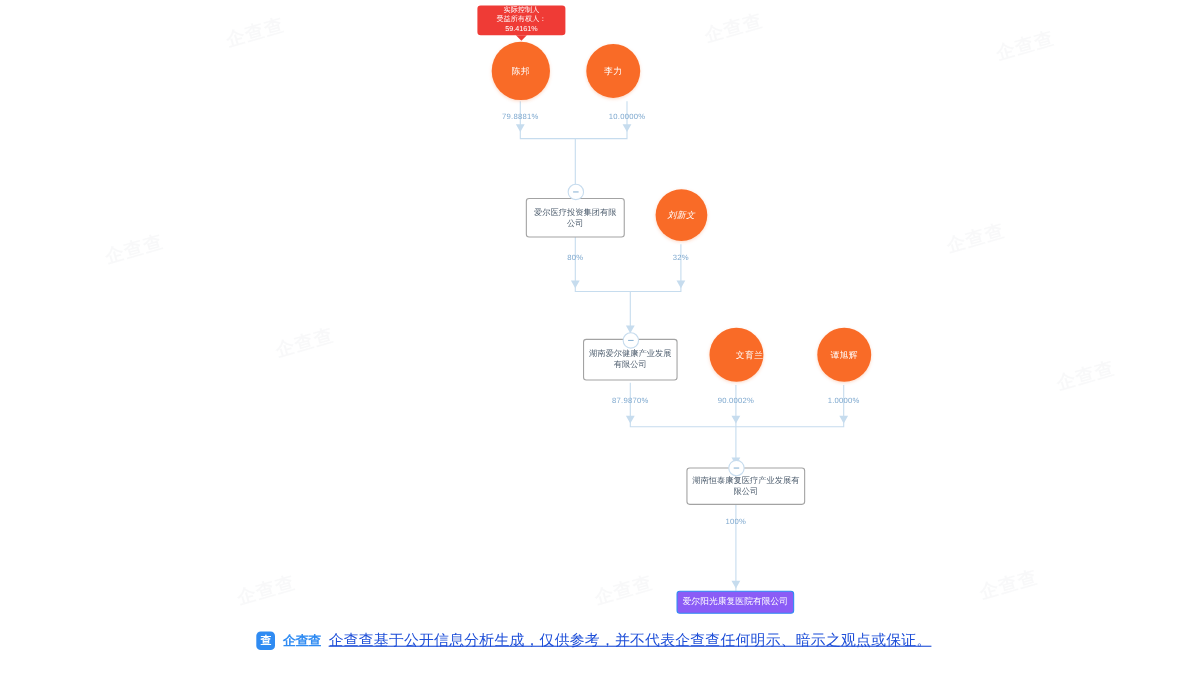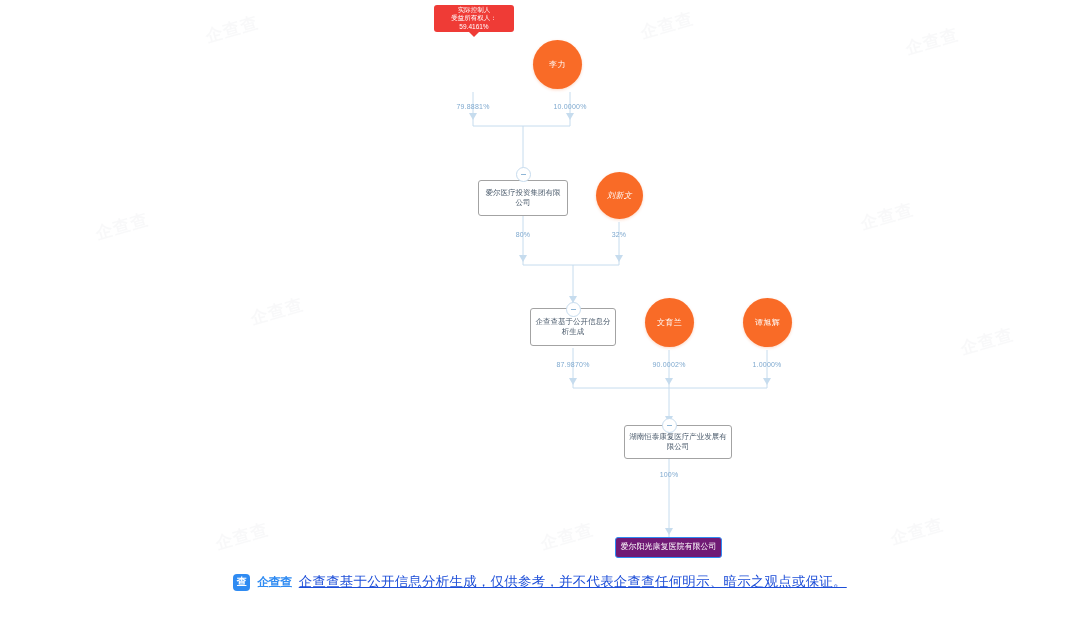--- a/index.html
+++ b/index.html
@@ -74,21 +74,21 @@
     display: flex;
     align-items: center;
     justify-content: center;
     text-align: center;
     line-height: 1.35;
     font-size: 7.5px;
     padding: 3px 4px;
   }
 
   .box-node.target {
-    background: #701a75;
+    background: #8b5cf6;
     border-color: #2f8bf2;
     color: #ffffff;
     font-size: 8px;
     border-radius: 3px;
   }
 
   .flag-node {
     background: #ef3b36;
     color: #ffffff;
     border-radius: 3px;
@@ -227,46 +227,49 @@
       <polygon points="669,535 665,528 673,528"></polygon>
     </g>
   </svg>
 
   <div class="node flag-node" style="left:434px; top:5px; width:80px; height:27px;">
     <span>实际控制人</span>
     <span>受益所有权人：59.4161%</span>
     <span class="flag-tip"></span>
   </div>
 
+  <div class="node circle-node" style="left:447px; top:38px; width:53px; height:53px;">
+    <span>陈邦</span>
+  </div>
 
   <div class="node circle-node" style="left:533px; top:40px; width:49px; height:49px;">
     <span>李力</span>
   </div>
 
   <div class="node circle-node" style="left:596px; top:172px; width:47px; height:47px;font-style:italic;">
     <span>刘新文</span>
   </div>
 
-  <div class="node circle-node" style="left:645px; top:298px; width:49px; height:49px;">
+  <div class="node circle-node" style="left:645px; top:298px; width:49px; height:49px;justify-content:flex-end;">
     <span>文育兰</span>
   </div>
 
   <div class="node circle-node" style="left:743px; top:298px; width:49px; height:49px;">
     <span>谭旭辉</span>
   </div>
 
   <div class="node box-node" style="left:478px; top:180px; width:90px; height:36px;">
     <span>爱尔医疗投资集团有限公司</span>
   </div>
   <div class="toggle" style="left:516px; top:167px;">
     <span class="bar"></span>
   </div>
 
   <div class="node box-node" style="left:530px; top:308px; width:86px; height:38px;">
-    <span>企查查基于公开信息分析生成</span>
+    <span>湖南爱尔健康产业发展有限公司</span>
   </div>
   <div class="toggle" style="left:566px; top:302px;">
     <span class="bar"></span>
   </div>
 
   <div class="node box-node" style="left:624px; top:425px; width:108px; height:34px;">
     <span>湖南恒泰康复医疗产业发展有限公司</span>
   </div>
   <div class="toggle" style="left:662px; top:418px;">
     <span class="bar"></span>

